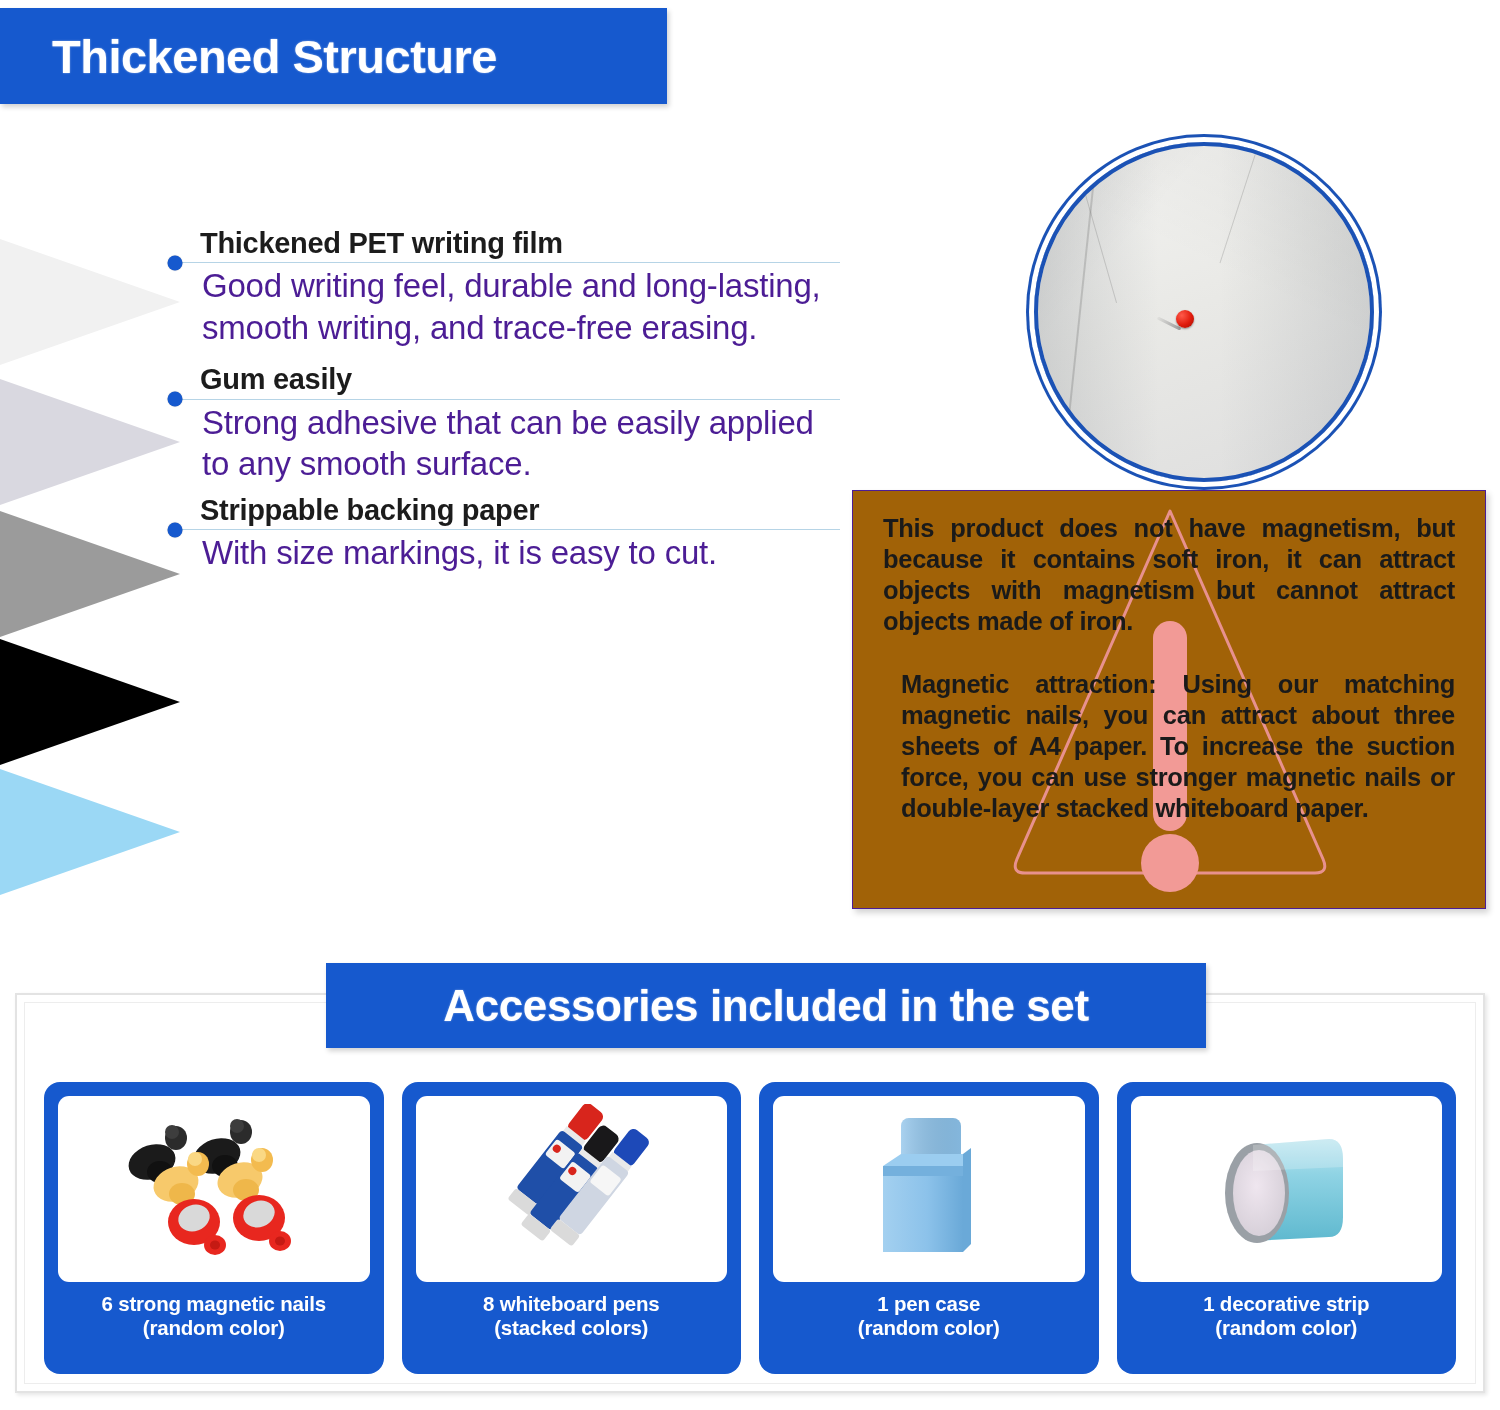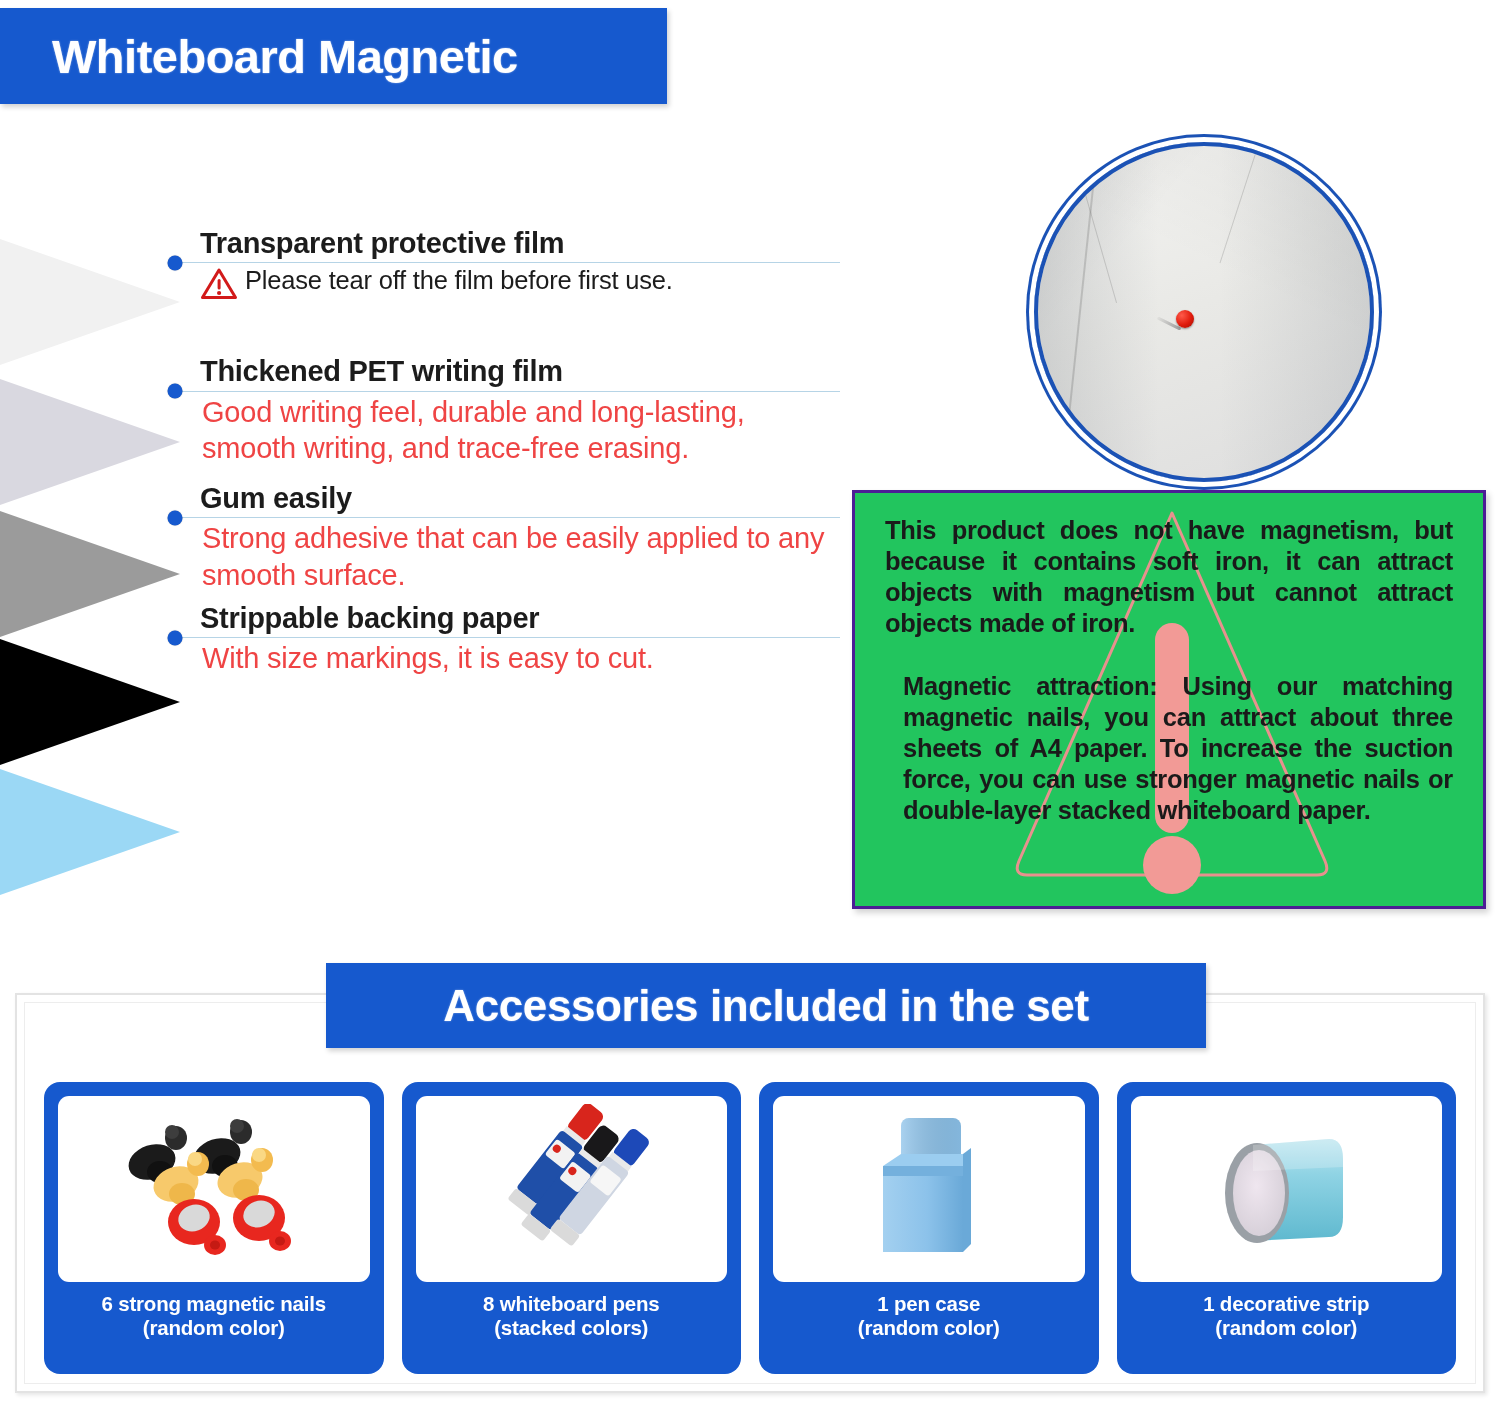--- a/index.html
+++ b/index.html
@@ -51,21 +51,21 @@
     position: relative; height: 1px; background: #b6d4e6;
     margin: 3px 0 2px 8px;
   }
   .dot {
     position: absolute; left: -1px; top: 50%;
     width: 15px; height: 15px; border-radius: 50%;
     background: #1659CE; transform: translate(-50%, -50%);
     box-shadow: 0 0 1px rgba(0,0,0,0.35);
   }
   .layer p {
-    font-size: 29px; color: #ef4444; line-height: 1.26;
+    font-size: 33px; color: #4c1d95; line-height: 1.26;
     padding-left: 34px; letter-spacing: -0.2px;
   }
   .warn-line { display: flex; align-items: flex-start; padding-left: 32px; gap: 7px; }
   .warn-icon { flex: 0 0 auto; margin-top: 2px; }
   .warn-line .wtxt { font-size: 25.5px; color: #1c1c1c; line-height: 1.2; letter-spacing: -0.2px; }
 
   .sp-a { height: 56px; }
   .sp-b { height: 16px; }
   .sp-c { height: 12px; }
   .sp-d { height: 10px; }
@@ -105,22 +105,22 @@
     position: absolute; left: 138px; top: 164px; width: 18px; height: 18px;
     border-radius: 50%;
     background: radial-gradient(circle at 32% 30%, #ff5a4a 0%, #e01b0c 55%, #9e0f04 100%);
     box-shadow: 0 1px 2px rgba(0,0,0,0.4);
   }
 
   
   .info-box {
     position: absolute; left: 852px; top: 490px;
     width: 634px; height: 419px;
-    background: #22c55e;
-    border: 3px solid #4c1d95;
+    background: #a16207;
+    border: 1px solid #4c1d95;
     box-shadow: 3px 4px 6px rgba(0,0,0,0.17);
     overflow: hidden;
   }
   .info-watermark { position: absolute; left: 0; top: 0; width: 634px; height: 419px; pointer-events: none; }
   .info-text {
     position: relative; z-index: 2;
     padding: 22px 30px 0 30px;
   }
   .info-text p {
     font-size: 25.5px; font-weight: bold; color: #1a1a1a;
@@ -179,50 +179,33 @@
   .card .cap .sub { display: block; }
 
   svg { display: block; }
 </style>
 </head>
 <body>
 
 <div class="page">
 
   <div class="title-banner">
-    <span class="txt">Whiteboard Magnetic</span>
+    <span class="txt">Thickened Structure</span>
   </div>
 
   <div class="wedges">
     <div class="wedge w1"></div>
     <div class="wedge w2"></div>
     <div class="wedge w3"></div>
     <div class="wedge w4"></div>
     <div class="wedge w5"></div>
   </div>
 
   <div class="layers">
 
-    <div class="layer">
-      <h3>Transparent protective film</h3>
-      <div class="rule">
-        <span class="dot"></span>
-      </div>
-      <div class="warn-line">
-        <span class="warn-icon">
-          <svg width="38" height="33" viewBox="0 0 38 33">
-            <path d="M19 3 L35.5 30.5 L2.5 30.5 Z" fill="none" stroke="#d21a1a" stroke-width="3" stroke-linejoin="round"></path>
-            <rect x="17.6" y="12" width="3" height="10.5" rx="1.5" fill="#d21a1a"></rect>
-            <circle cx="19.1" cy="26" r="2.1" fill="#d21a1a"></circle>
-          </svg>
-        </span>
-        <span class="wtxt">Please tear off the film before first use.</span>
-      </div>
-      <div class="sp-a"></div>
-    </div>
 
     <div class="layer">
       <h3>Thickened PET writing film</h3>
       <div class="rule">
         <span class="dot"></span>
       </div>
       <p>Good writing feel, durable and long-lasting, smooth writing, and trace-free erasing.</p>
       <div class="sp-b"></div>
     </div>
 

